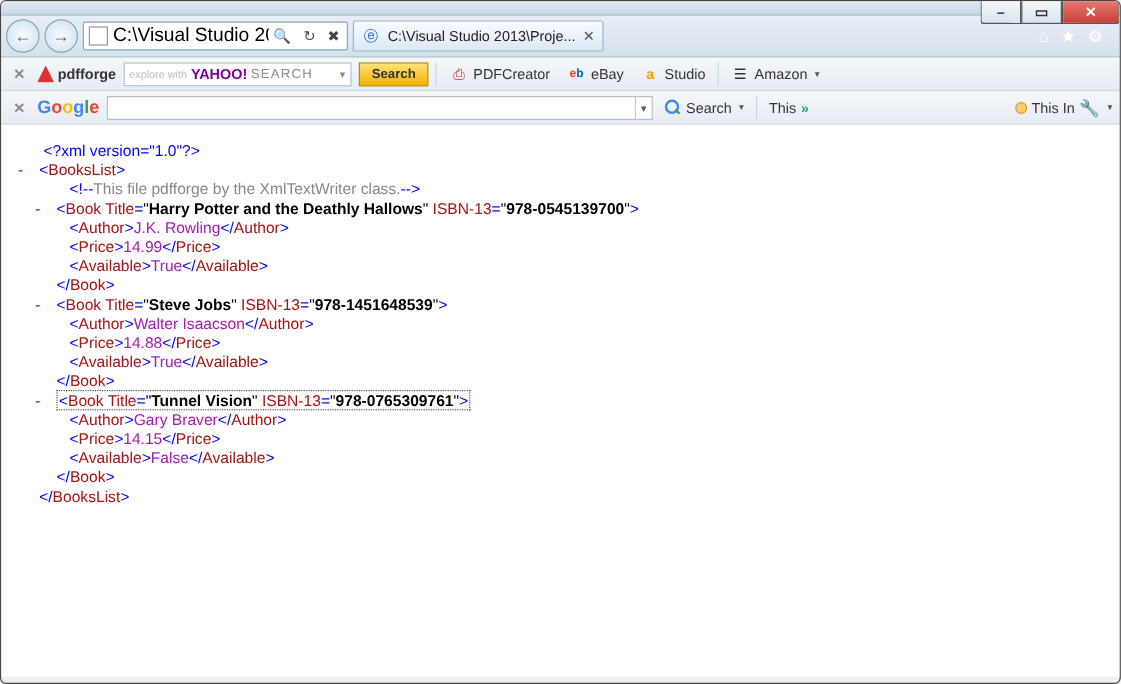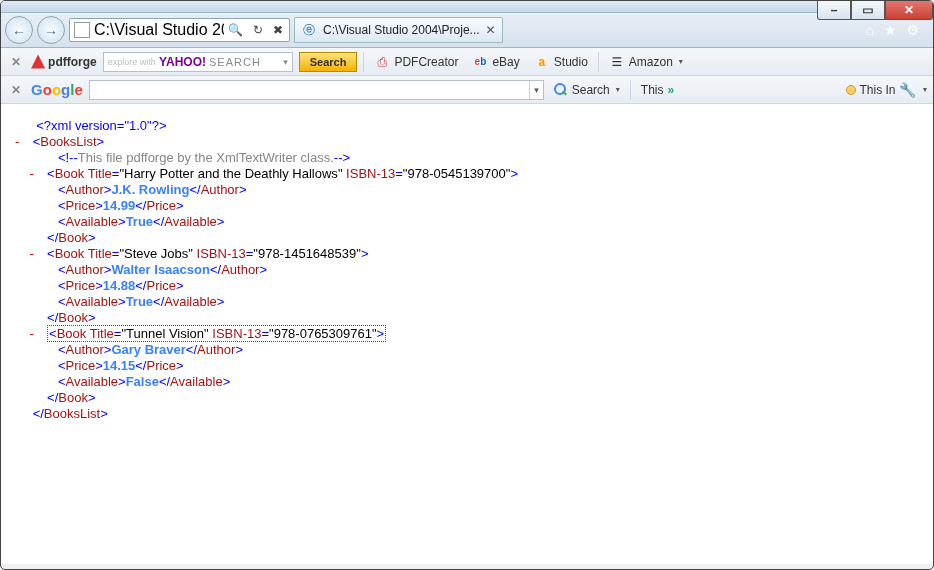--- a/index.html
+++ b/index.html
@@ -124,22 +124,22 @@
 .xml-line{white-space:pre;}
 .dash{color:#a00;position:absolute;}
 .rel{position:relative;}
 .sel-box{border:1px dotted #555;display:inline;padding:0 1px;}
 
 .decl{color:#0000ff;}
 .tag{color:#a31515;}
 .brk{color:#0000ff;}
 .attr{color:#a31515;}
 .eq{color:#0000ff;}
-.val{color:#000;font-weight:normal;}
-.txt{color:#3b82f6;font-weight:bold;}
+.val{color:#000;font-weight:bold;}
+.txt{color:#a21caf;font-weight:normal;}
 .cmt{color:#888;}
 .cmtb{color:#0000ff;}
 </style>
 </head>
 <body>
 
 <div class="titlebar">
   <div class="win-controls">
     <div class="win-btn min">–</div>
     <div class="win-btn">▭</div>
@@ -150,21 +150,21 @@
 <div class="navbar">
   <div class="nav-arrow">←</div>
   <div class="nav-arrow">→</div>
   <div class="addr-wrap">
     <span class="addr-icon"></span>
     <input class="addr" value="C:\Visual Studio 2010\P" style="">
     <span class="addr-icons">🔍 &nbsp; ↻ &nbsp; ✖</span>
   </div>
   <div class="tab">
     <span class="tab-icon">ⓔ</span>
-    <span>C:\Visual Studio 2004\Proje...</span>
+    <span>C:\Visual Studio 2013\Proje...</span>
     <span class="tab-close">✕</span>
   </div>
   <div class="ie-icons">
     <span>⌂</span>
     <span>★</span>
     <span>⚙</span>
   </div>
 </div>
 
 <div class="toolbar">

